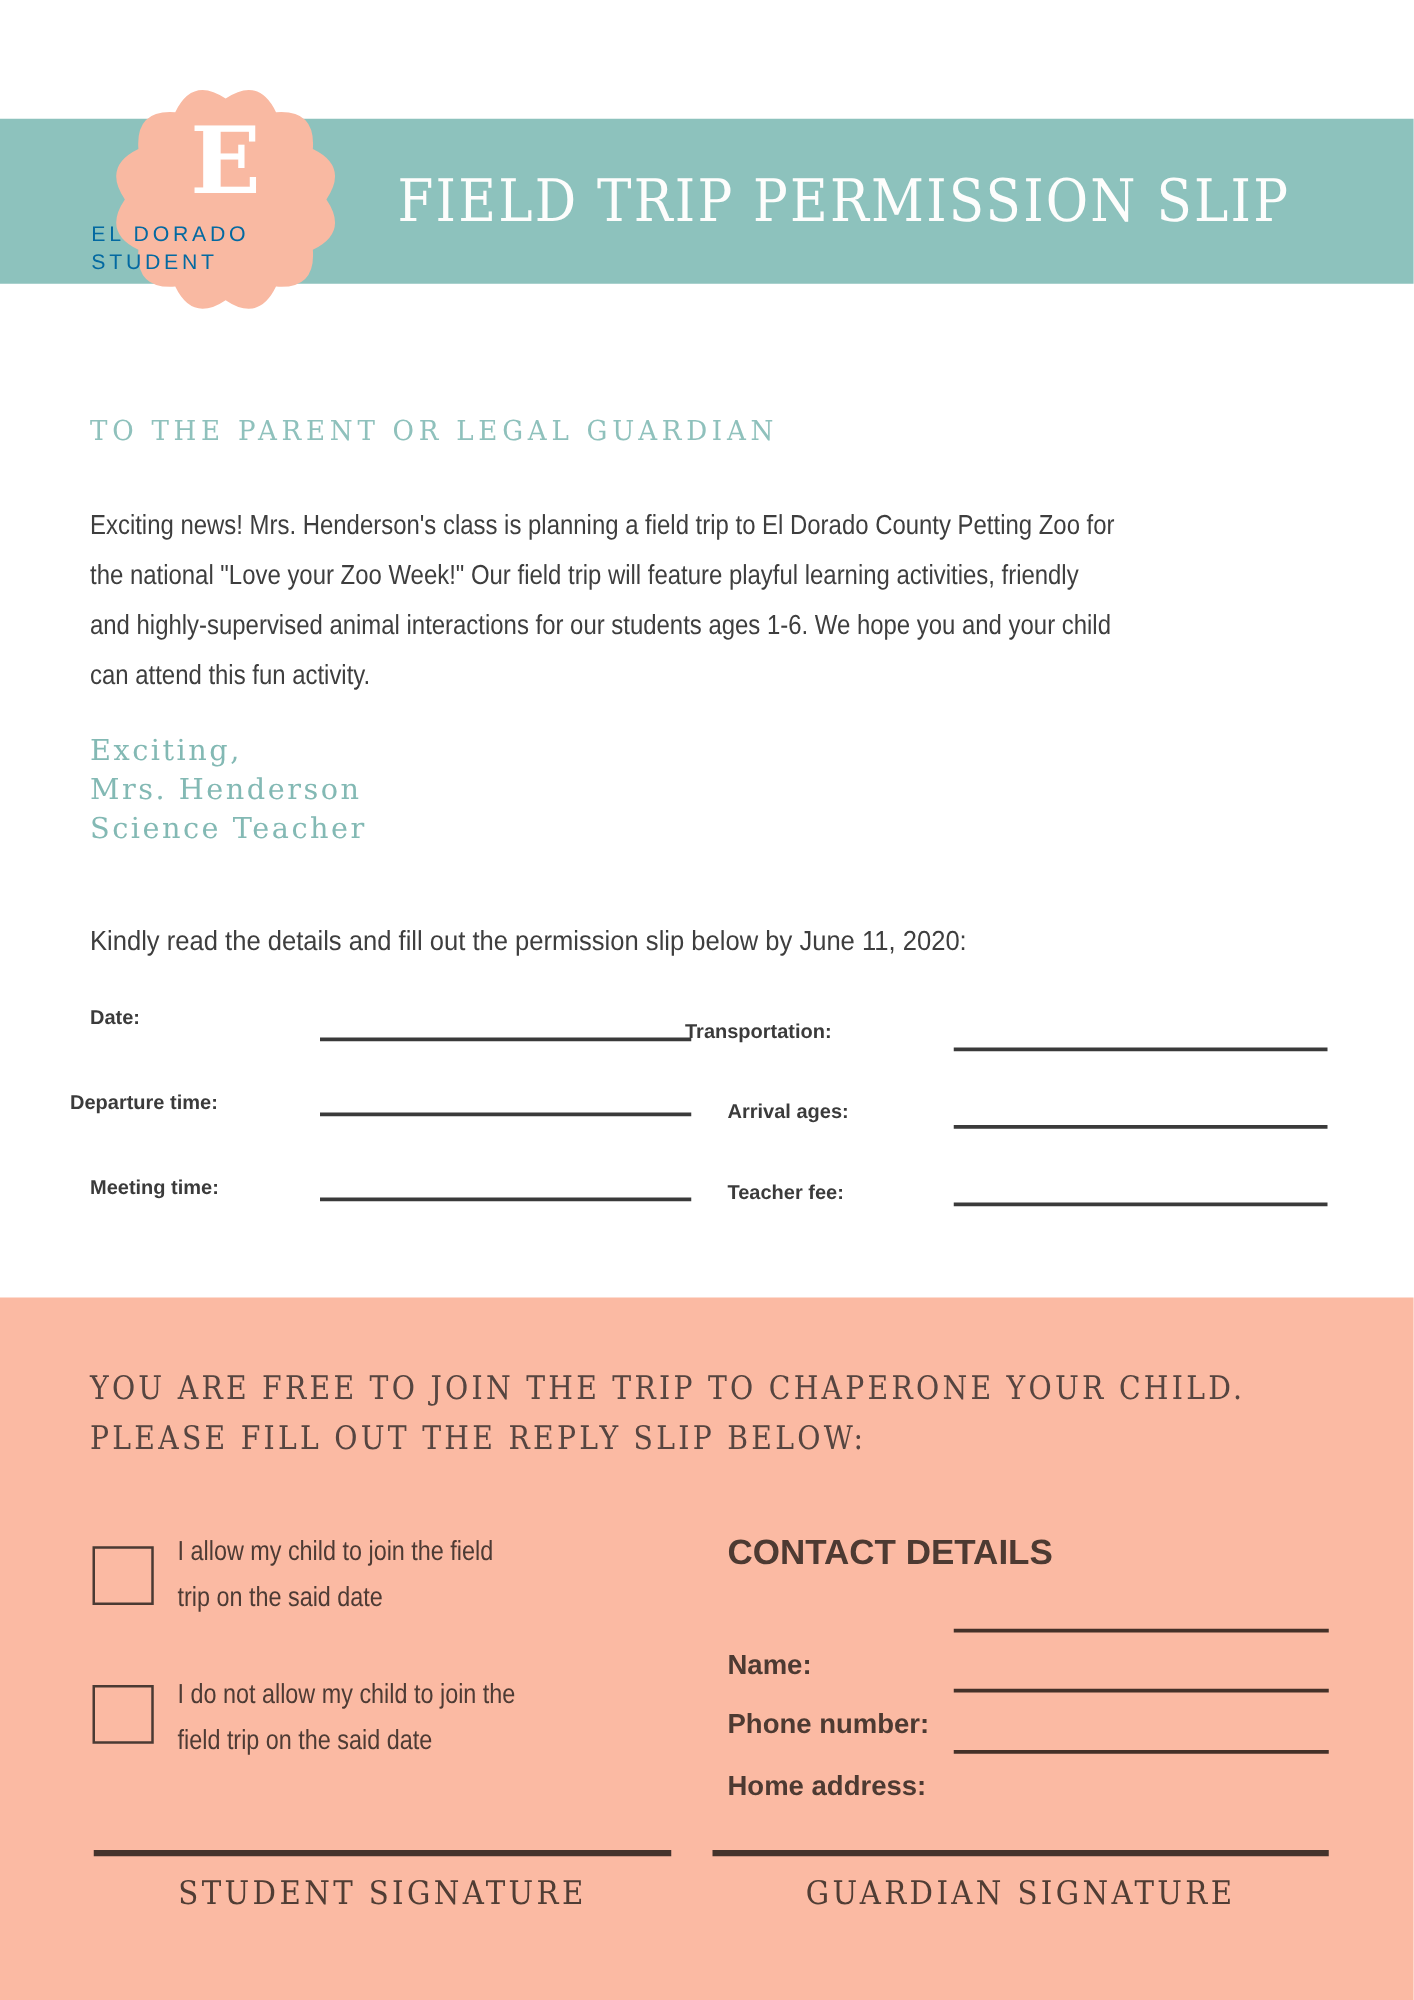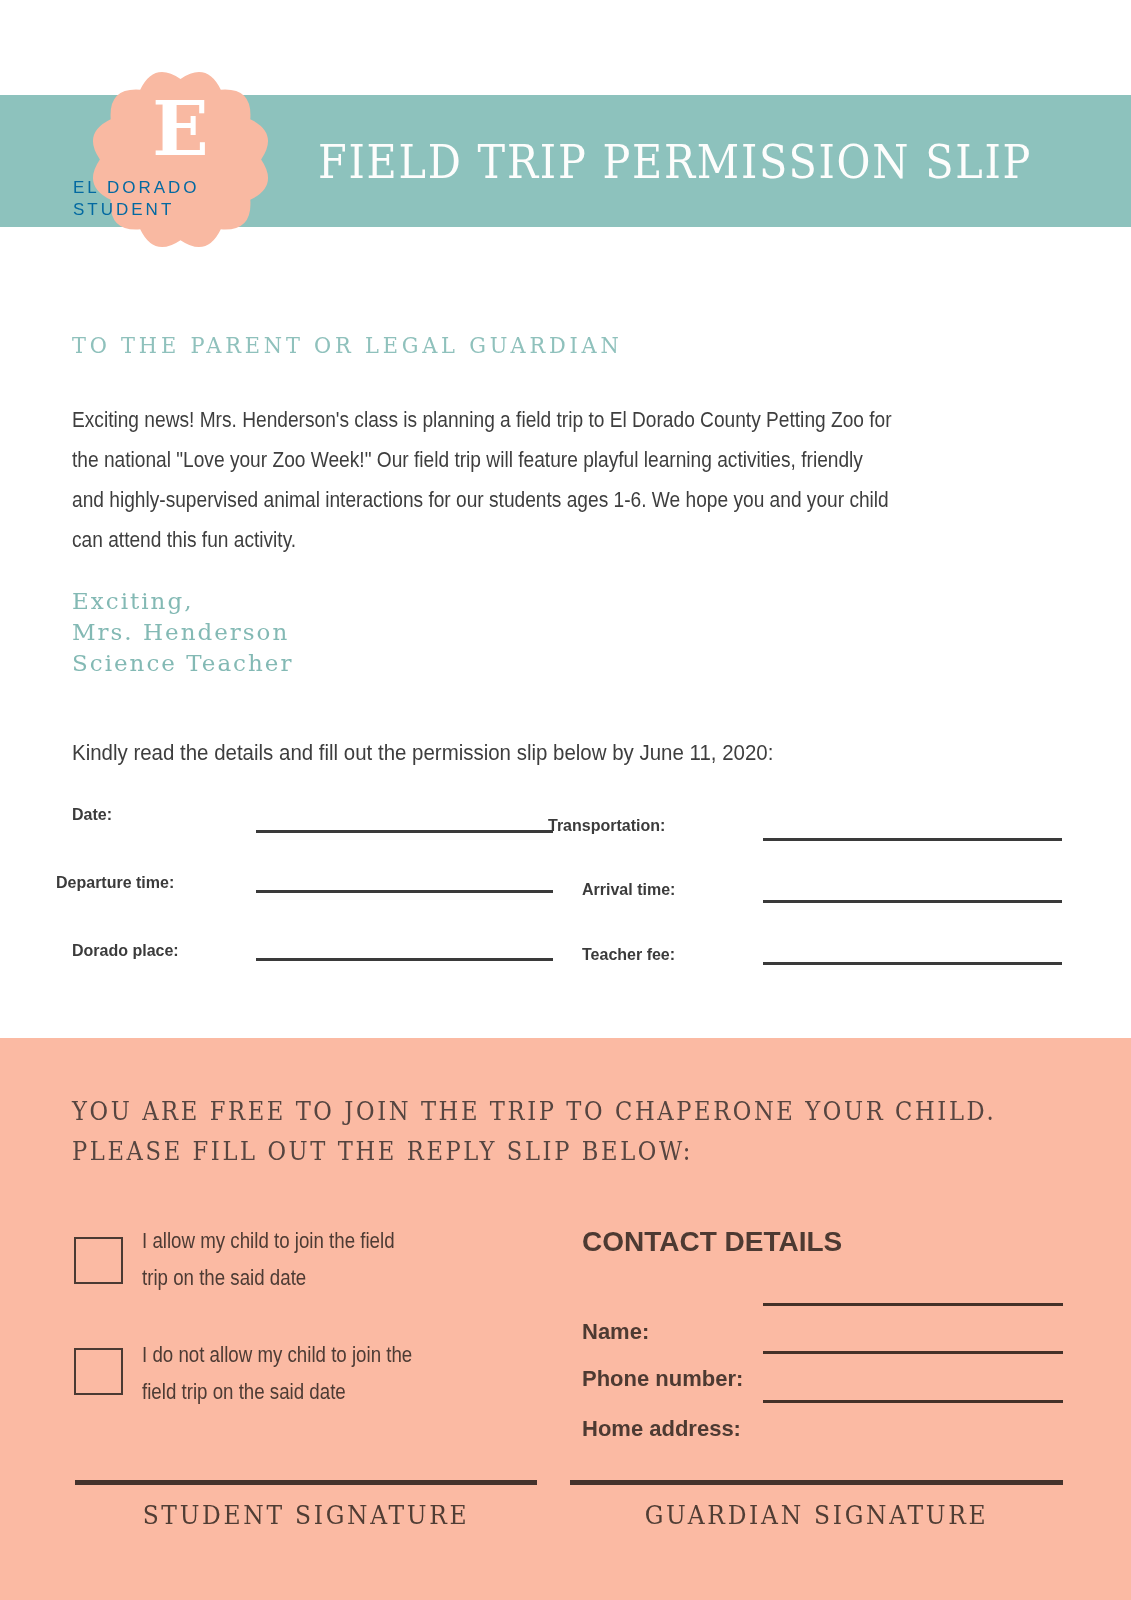--- a/index.html
+++ b/index.html
@@ -140,27 +140,27 @@
   </div>
 
   <div class="instruction">Kindly read the details and fill out the permission slip below by June 11, 2020:</div>
 
   <div class="flabel" style="left:72px; top:806px">Date:</div>
   <div class="fline" style="left:256px; top:830px; width:297px"></div>
 
   <div class="flabel" style="left:56px; top:874px">Departure time:</div>
   <div class="fline" style="left:256px; top:890px; width:297px"></div>
 
-  <div class="flabel" style="left:72px; top:942px">Dorado place:</div>
+  <div class="flabel" style="left:72px; top:942px">Meeting time:</div>
   <div class="fline" style="left:256px; top:958px; width:297px"></div>
 
   <div class="flabel" style="left:548px; top:817px">Transportation:</div>
   <div class="fline" style="left:763px; top:838px; width:299px"></div>
 
-  <div class="flabel" style="left:582px; top:881px">Arrival time:</div>
+  <div class="flabel" style="left:582px; top:881px">Arrival ages:</div>
   <div class="fline" style="left:763px; top:900px; width:299px"></div>
 
   <div class="flabel" style="left:582px; top:946px">Teacher fee:</div>
   <div class="fline" style="left:763px; top:962px; width:299px"></div>
 
   <div class="salmon-bg"></div>
 
   <div class="reply-heading" style="top:1096px">YOU ARE FREE TO JOIN THE TRIP TO CHAPERONE YOUR CHILD.</div>
   <div class="reply-heading" style="top:1136px">PLEASE FILL OUT THE REPLY SLIP BELOW:</div>
 

